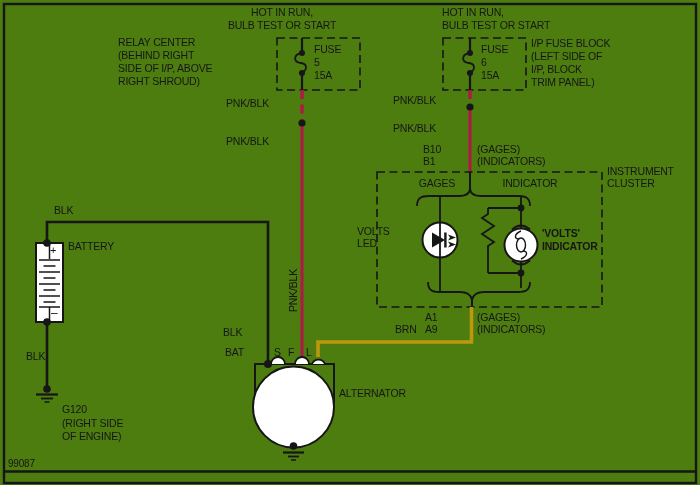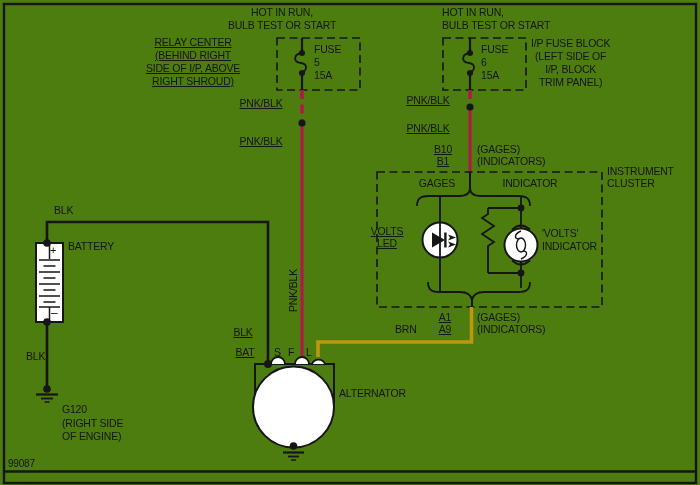--- a/index.html
+++ b/index.html
@@ -1,20 +1,20 @@
 <!DOCTYPE html>
 <html><head>
 <meta charset="utf-8">
 <style>
   html,body{margin:0;padding:0;background:#ffffff;}
   .canvas{position:relative;width:700px;height:485px;background:#4d7c0f;
           font-family:"Liberation Sans",sans-serif;color:#161616;overflow:hidden;}
   svg.layer{position:absolute;left:0;top:0;}
   .t{position:absolute;font-size:10.5px;line-height:13px;letter-spacing:-0.2px;white-space:nowrap;}
-  .r{text-align:center;text-decoration:underline;}
+  .r{text-align:left;}
   .c{text-align:center;}
   .lh12{line-height:12px;}
   .rot{transform:rotate(-90deg);transform-origin:center center;text-align:center;}
   .fig{font-size:10px;}
 </style>
 </head>
 <body>
 
 <div class="canvas">
 
@@ -160,21 +160,21 @@
     <div>SIDE OF I/P, ABOVE</div>
     <div>RIGHT SHROUD)</div>
   </div>
 
   <div class="t" style="left:481px;top:43px;">
     <div>FUSE</div>
     <div>6</div>
     <div>15A</div>
   </div>
 
-  <div class="t" style="left:531px;top:37px;text-align:center;">
+  <div class="t" style="left:531px;top:37px;">
     <div>I/P FUSE BLOCK</div>
     <div>(LEFT SIDE OF</div>
     <div>I/P, BLOCK</div>
     <div>TRIM PANEL)</div>
   </div>
 
   <div class="t r" style="right:404px;top:97px;width:70px;">PNK/BLK</div>
   <div class="t r" style="right:404px;top:135px;width:70px;">PNK/BLK</div>
   <div class="t rot" style="left:248px;top:284px;width:90px;">PNK/BLK</div>
 
@@ -196,21 +196,21 @@
   </div>
 
   <div class="t c" style="left:397px;top:177px;width:80px;">GAGES</div>
   <div class="t c" style="left:490px;top:177px;width:80px;">INDICATOR</div>
 
   <div class="t r lh12" style="right:283px;top:225px;width:60px;">
     <div>VOLTS</div>
     <div>LED</div>
   </div>
 
-  <div class="t" style="left:542px;top:227px;">
+  <div class="t" style="left:542px;top:227px;font-weight:bold;">
     <div>'VOLTS'</div>
     <div>INDICATOR</div>
   </div>
 
   <div class="t r lh12" style="right:235px;top:311px;width:40px;">
     <div>A1</div>
     <div>A9</div>
   </div>
   <div class="t lh12" style="left:477px;top:311px;">
     <div>(GAGES)</div>

